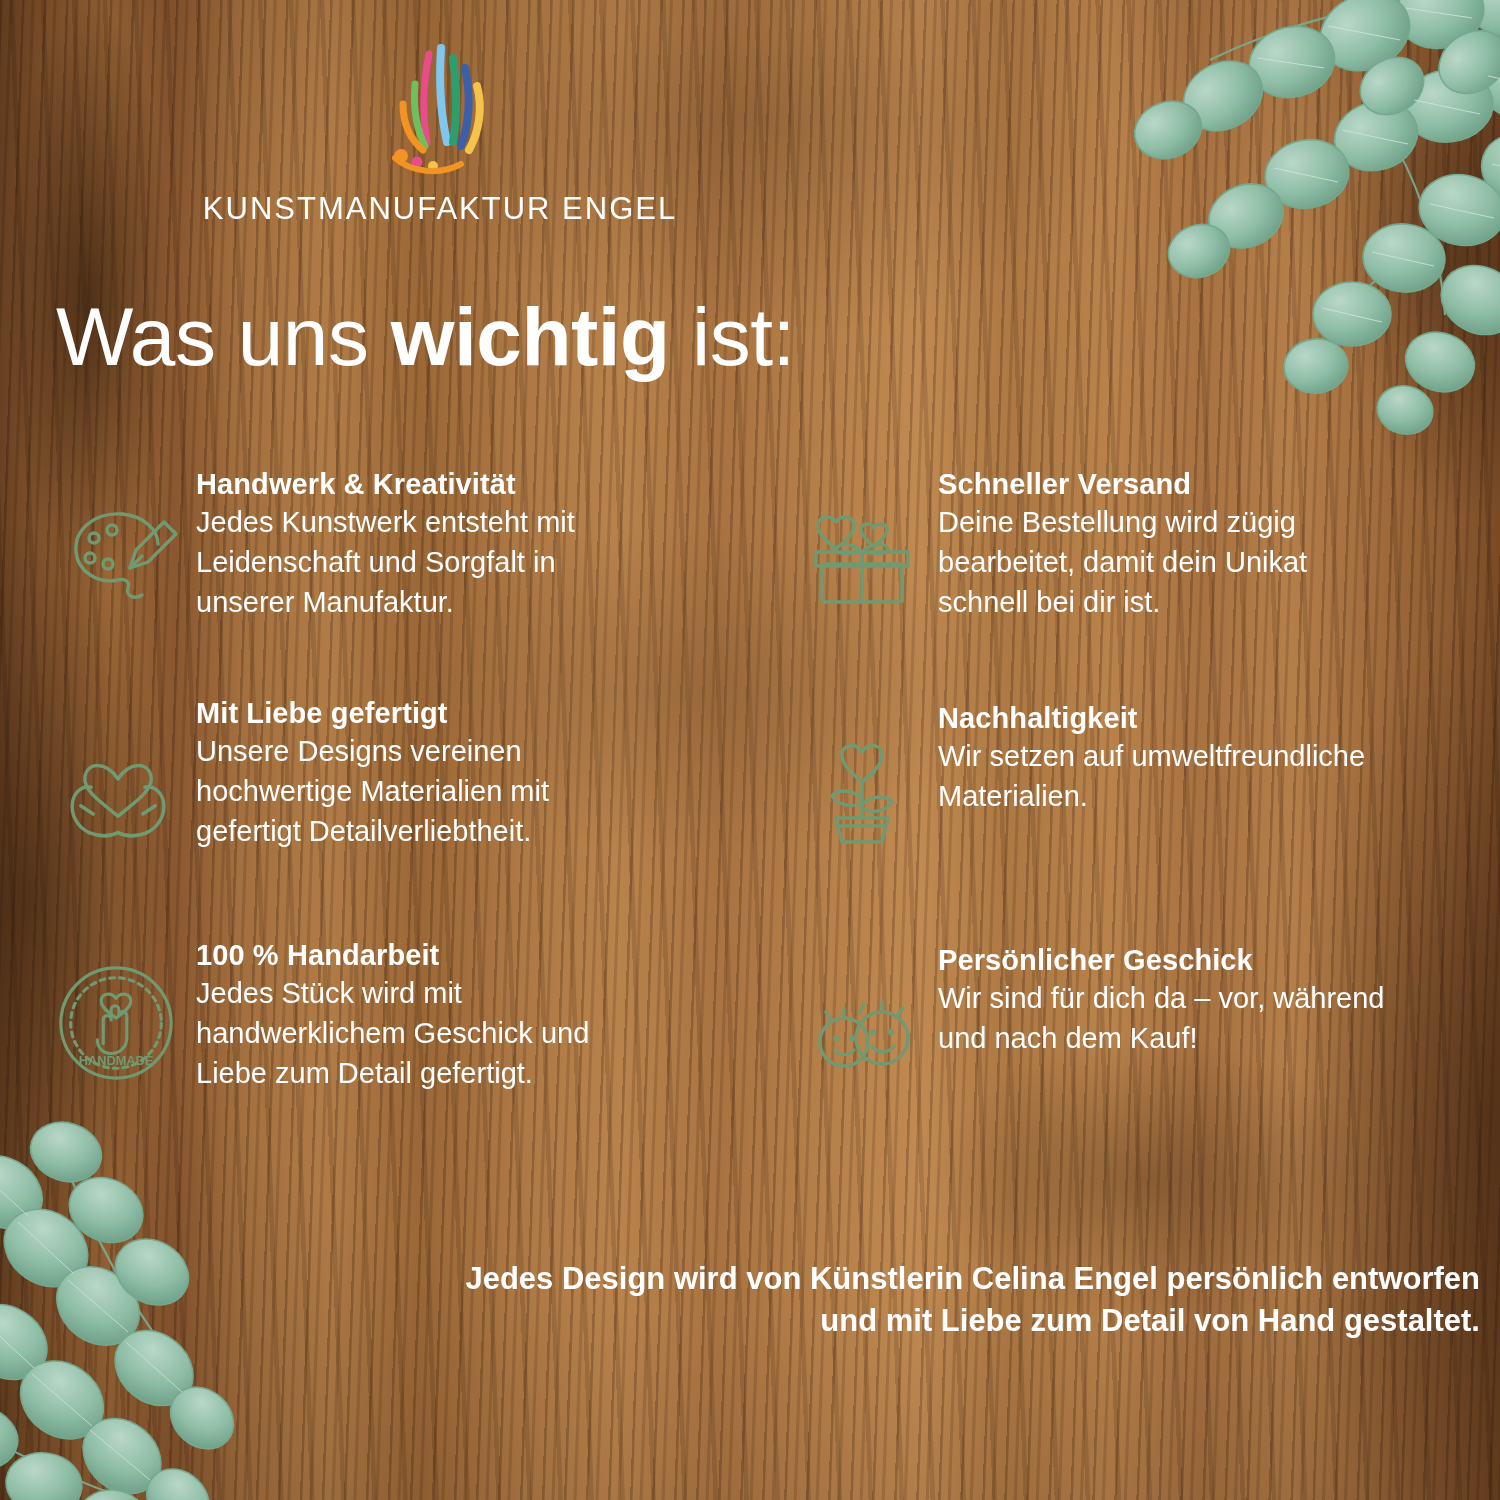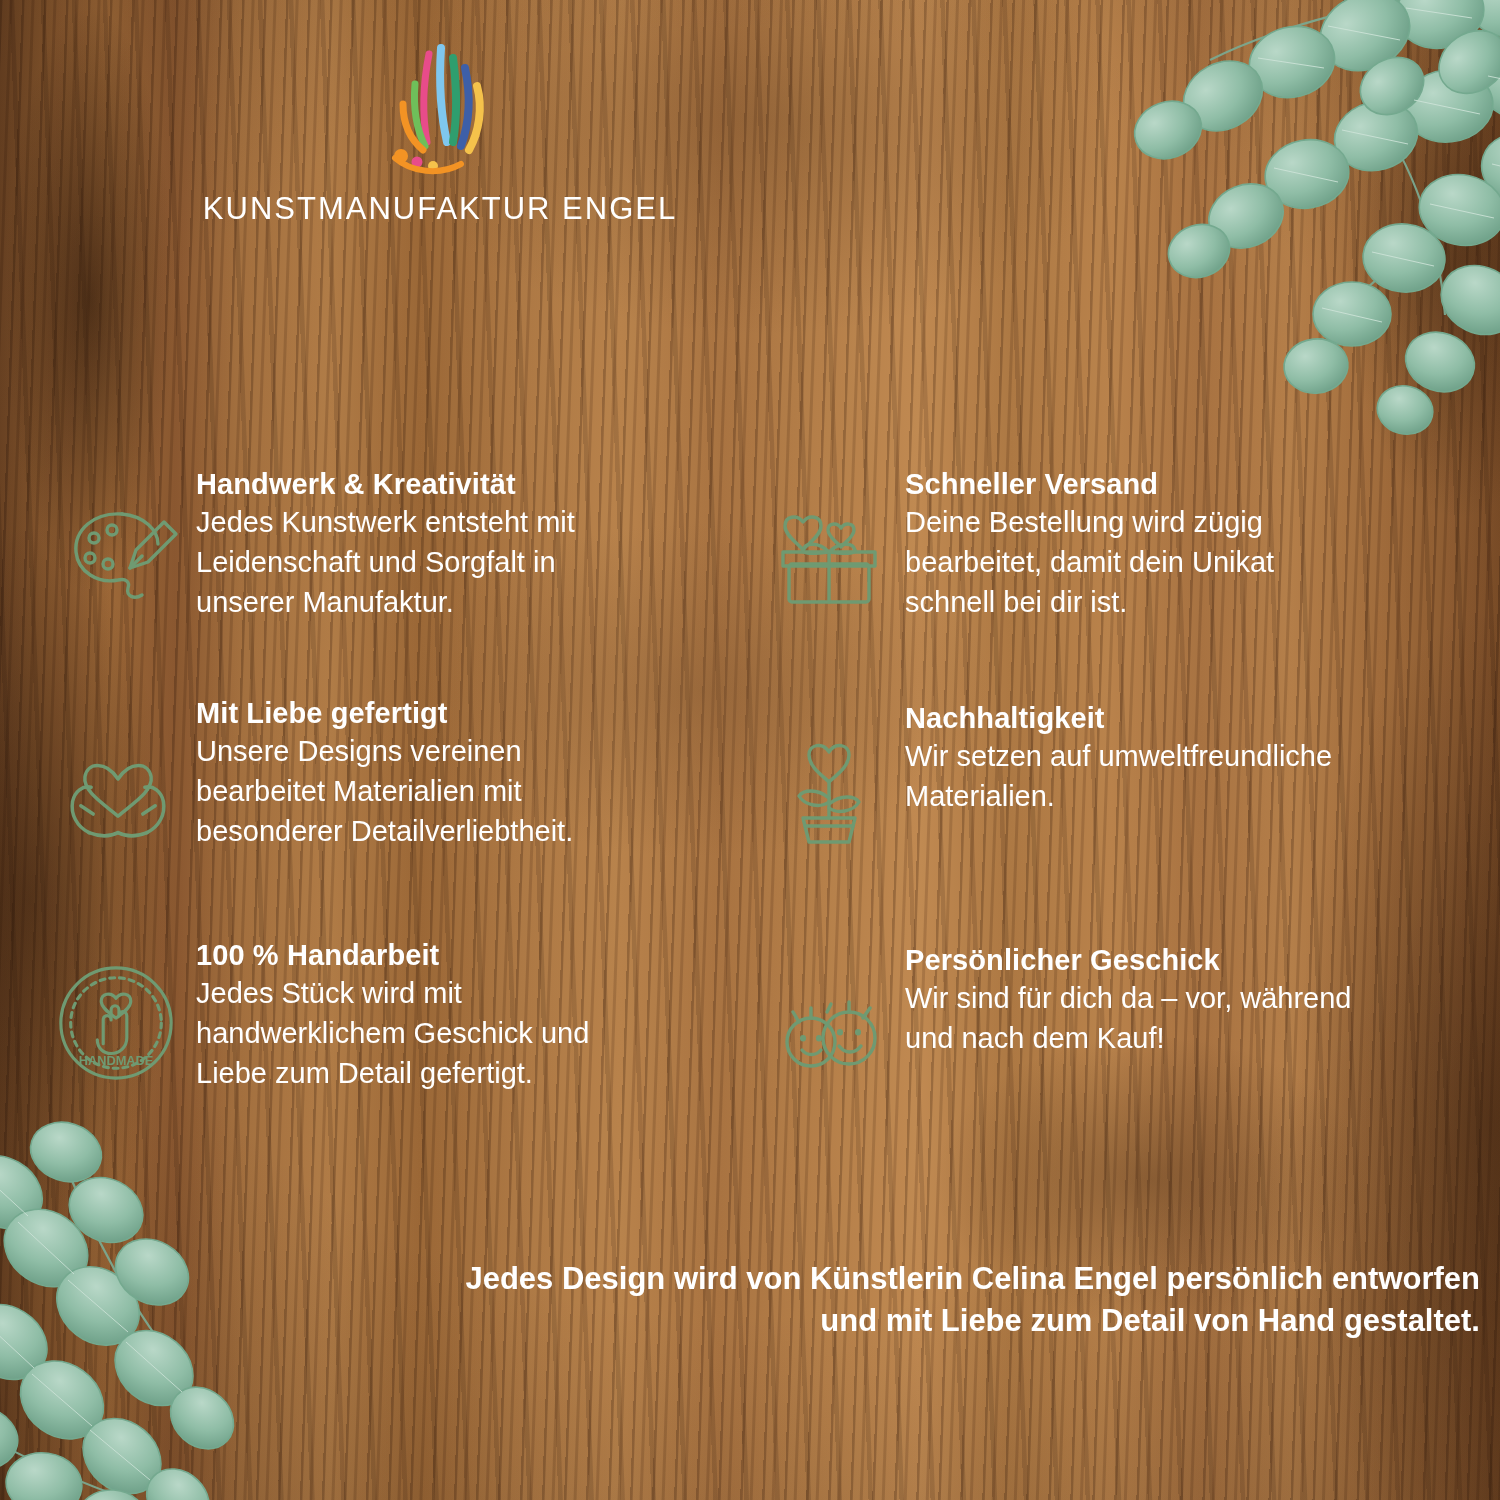--- a/index.html
+++ b/index.html
@@ -105,21 +105,21 @@
     font-weight: 400;
   }
   #headline .bold { font-weight: 700; }
 
   
   .col {
     position: absolute;
     width: 600px;
   }
   #col-left  { left: 48px;  top: 468px; }
-  #col-right { left: 757px; top: 468px; }
+  #col-right { left: 790px; top: 468px; }
 
   .feature {
     position: relative;
     min-height: 180px;
     padding-left: 148px;
     margin-bottom: 24px;
   }
   .feature .f-icon {
     position: absolute;
     left: 0;
@@ -292,20 +292,23 @@
           <circle cx="52" cy="124" r="5.5"></circle>
         </g>
       <g fill="#f5c24b">
           <circle cx="68" cy="128" r="5"></circle>
         </g>
       <path d="M30 120 C 46 134, 74 138, 96 126" stroke="#f39324" stroke-width="6" fill="none" stroke-linecap="round"></path>
     </svg>
     <div id="logo-text">KUNSTMANUFAKTUR ENGEL</div>
   </div>
 
+  <div id="headline">
+    <span>Was uns </span><span class="bold">wichtig</span><span> ist:</span>
+  </div>
 
   <div class="col" id="col-left">
 
     <div class="feature">
       <span class="f-icon">
         <svg viewBox="0 0 120 120" width="120" height="120" fill="none" stroke="#6f9a72" stroke-width="3.4" stroke-linecap="round" stroke-linejoin="round">
           <path d="M62 22 C 34 20, 14 38, 16 60 C 18 80, 38 92, 58 88 C 66 86, 70 90, 68 96 C 66 104, 74 108, 82 103"></path>
           <path d="M62 22 C 84 24, 98 38, 98 52"></path>
           <circle cx="34" cy="46" r="5"></circle>
             <circle cx="52" cy="38" r="5"></circle>
@@ -325,21 +328,21 @@
           <path d="M60 58 C 48 40, 30 42, 28 56 C 26 70, 46 82, 60 94 C 74 82, 94 70, 92 56 C 90 42, 72 40, 60 58 Z"></path>
           <path d="M34 66 C 26 64, 18 70, 16 80 C 14 92, 20 104, 32 110"></path>
           <path d="M86 66 C 94 64, 102 70, 104 80 C 106 92, 100 104, 88 110"></path>
           <path d="M32 110 C 42 114, 52 114, 60 110"></path>
           <path d="M88 110 C 78 114, 68 114, 60 110"></path>
           <path d="M24 84 L 36 92"></path>
             <path d="M96 84 L 84 92"></path>
         </svg>
       </span>
       <h3>Mit Liebe gefertigt</h3>
-      <p>Unsere Designs vereinen bearbeitet Materialien mit besonderer Detailverliebtheit.</p>
+      <p>Unsere Designs vereinen hochwertige Materialien mit gefertigt Detailverliebtheit.</p>
     </div>
 
     <div class="feature">
       <span class="f-icon">
         <svg viewBox="0 0 130 130" width="128" height="128" fill="none" stroke="#6f9a72" stroke-width="3.2" stroke-linecap="round" stroke-linejoin="round">
           <circle cx="65" cy="65" r="56"></circle>
           <circle cx="65" cy="65" r="46" stroke-dasharray="5 5"></circle>
           <path d="M52 86 L 52 62 C 52 56, 60 56, 60 62 L 60 52 C 60 46, 68 46, 68 52 L 68 58 C 68 52, 76 52, 76 58 L 76 80 C 76 90, 68 96, 60 96 C 52 96, 46 90, 46 82"></path>
           <path d="M65 40 C 60 33, 50 35, 50 43 C 50 50, 60 56, 65 60 C 70 56, 80 50, 80 43 C 80 35, 70 33, 65 40 Z"></path>
           <text x="65" y="108" font-family="Liberation Sans, sans-serif" font-size="13" font-weight="700" fill="#6f9a72" stroke="none" text-anchor="middle">HANDMADE</text>

